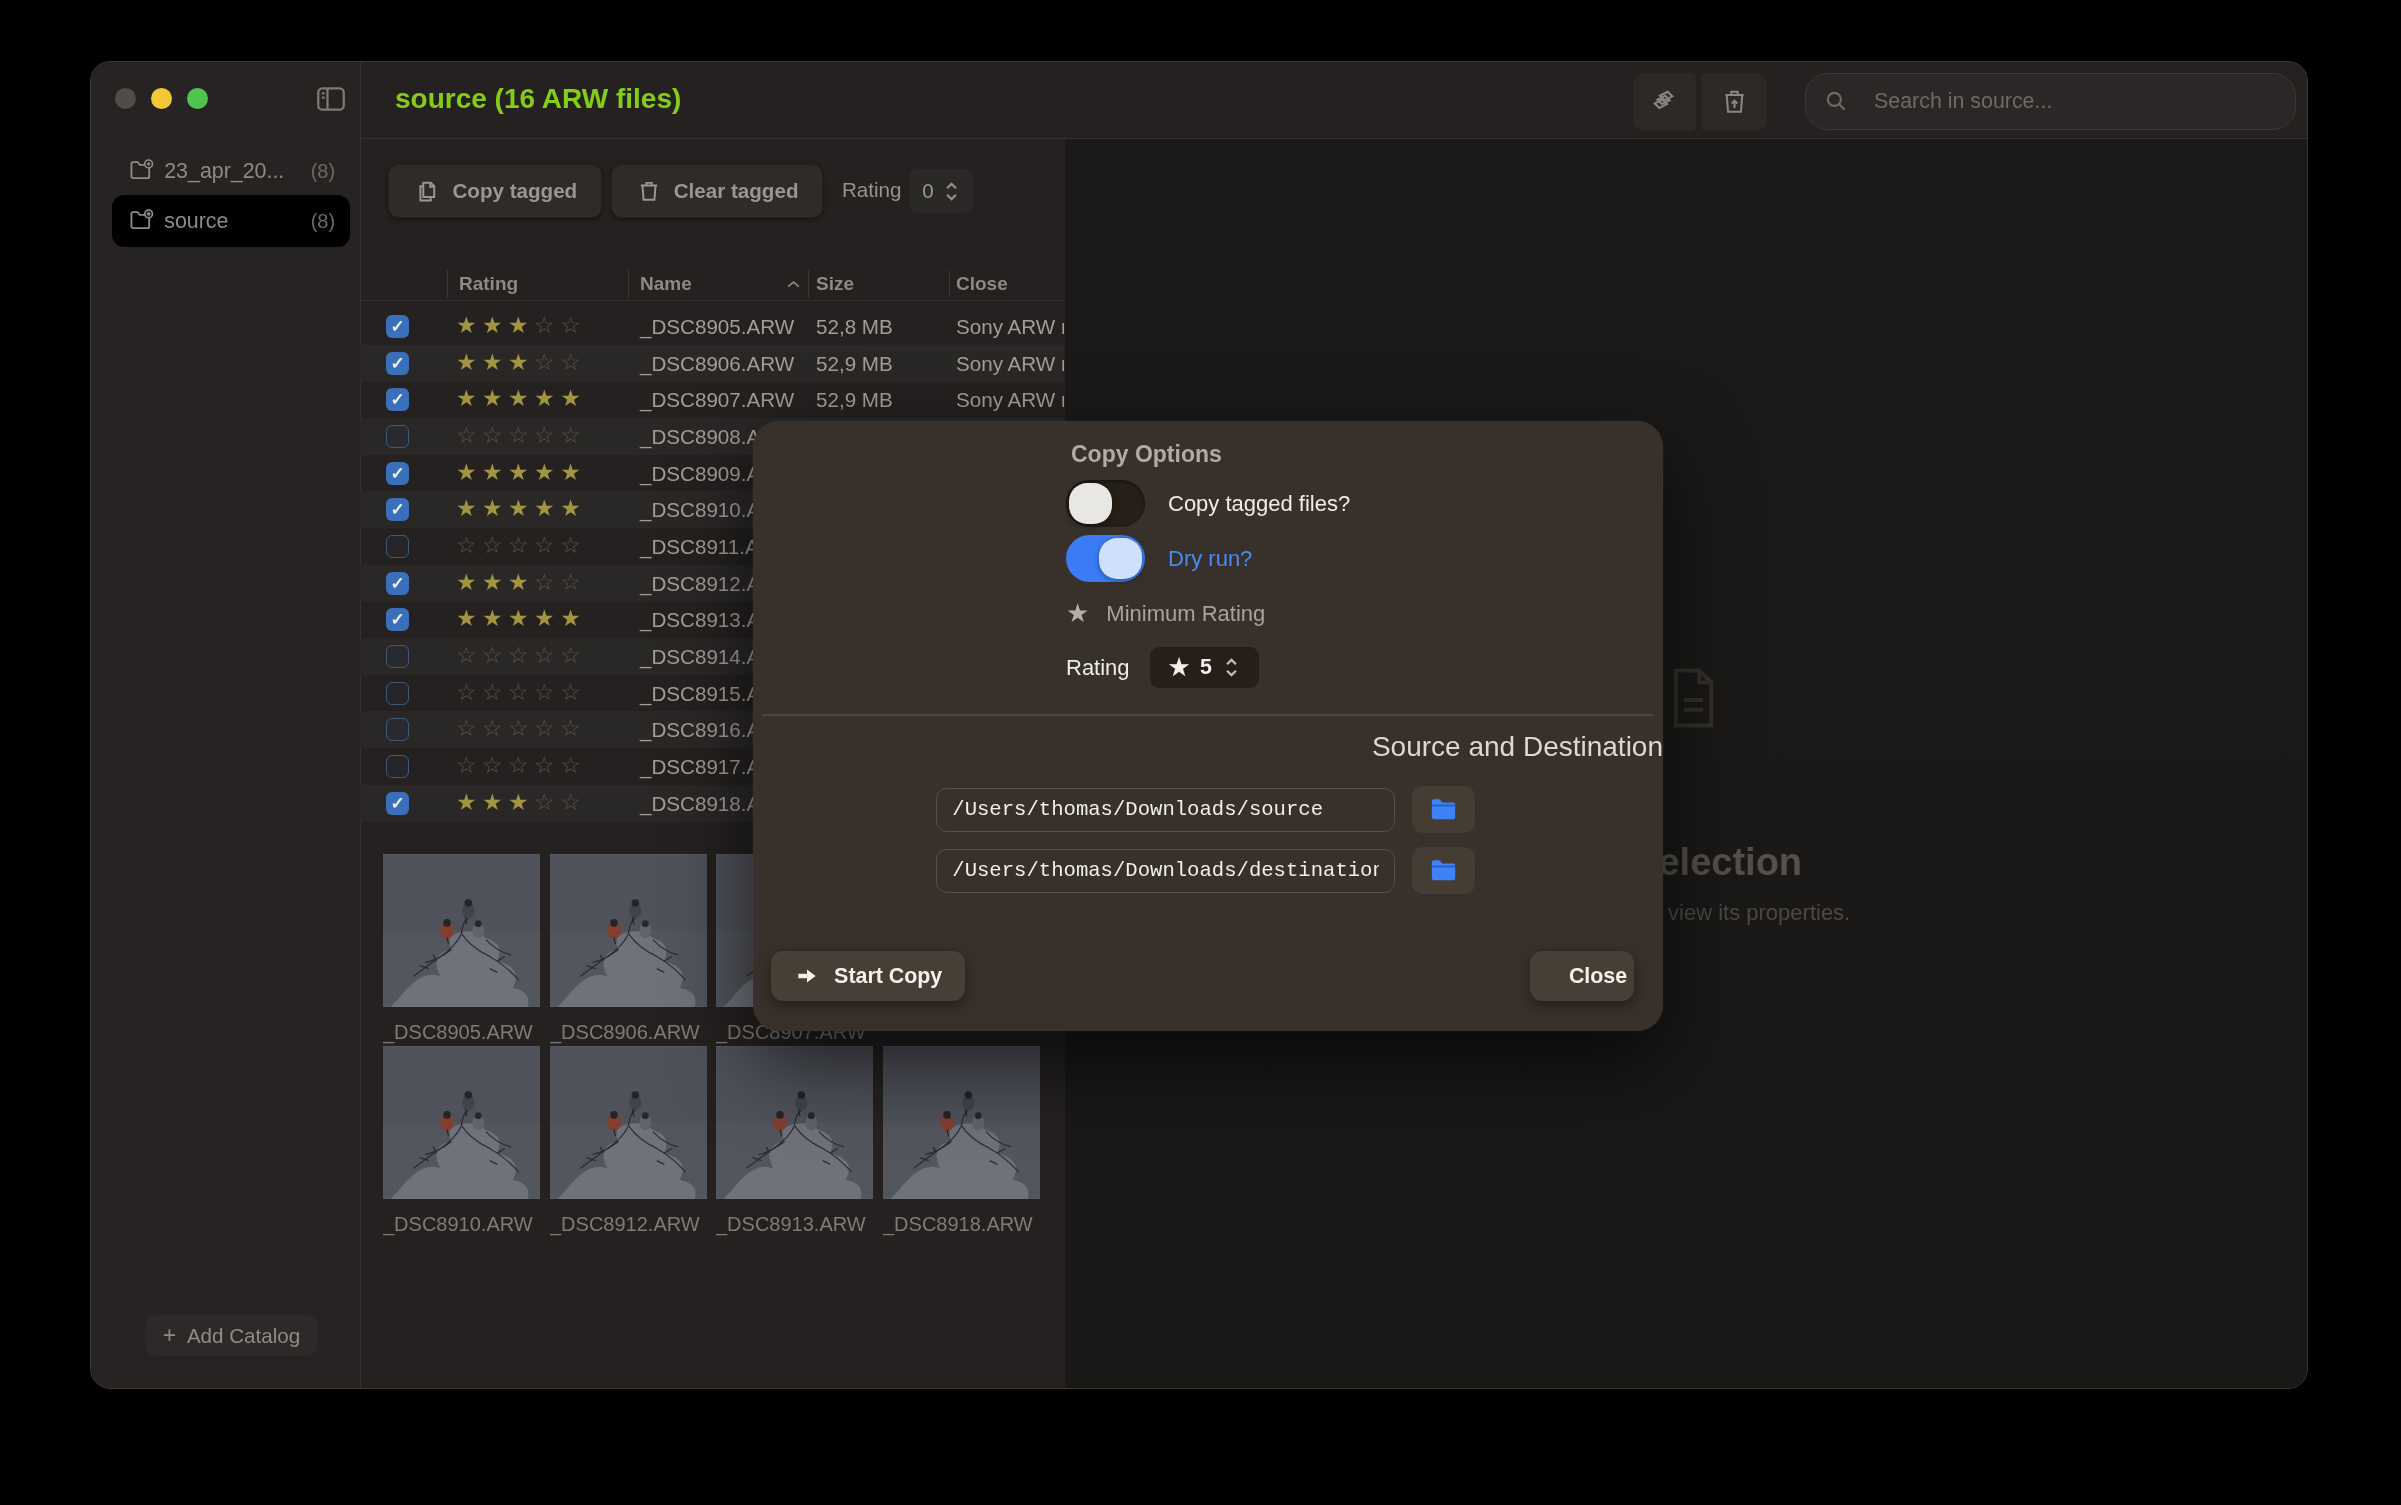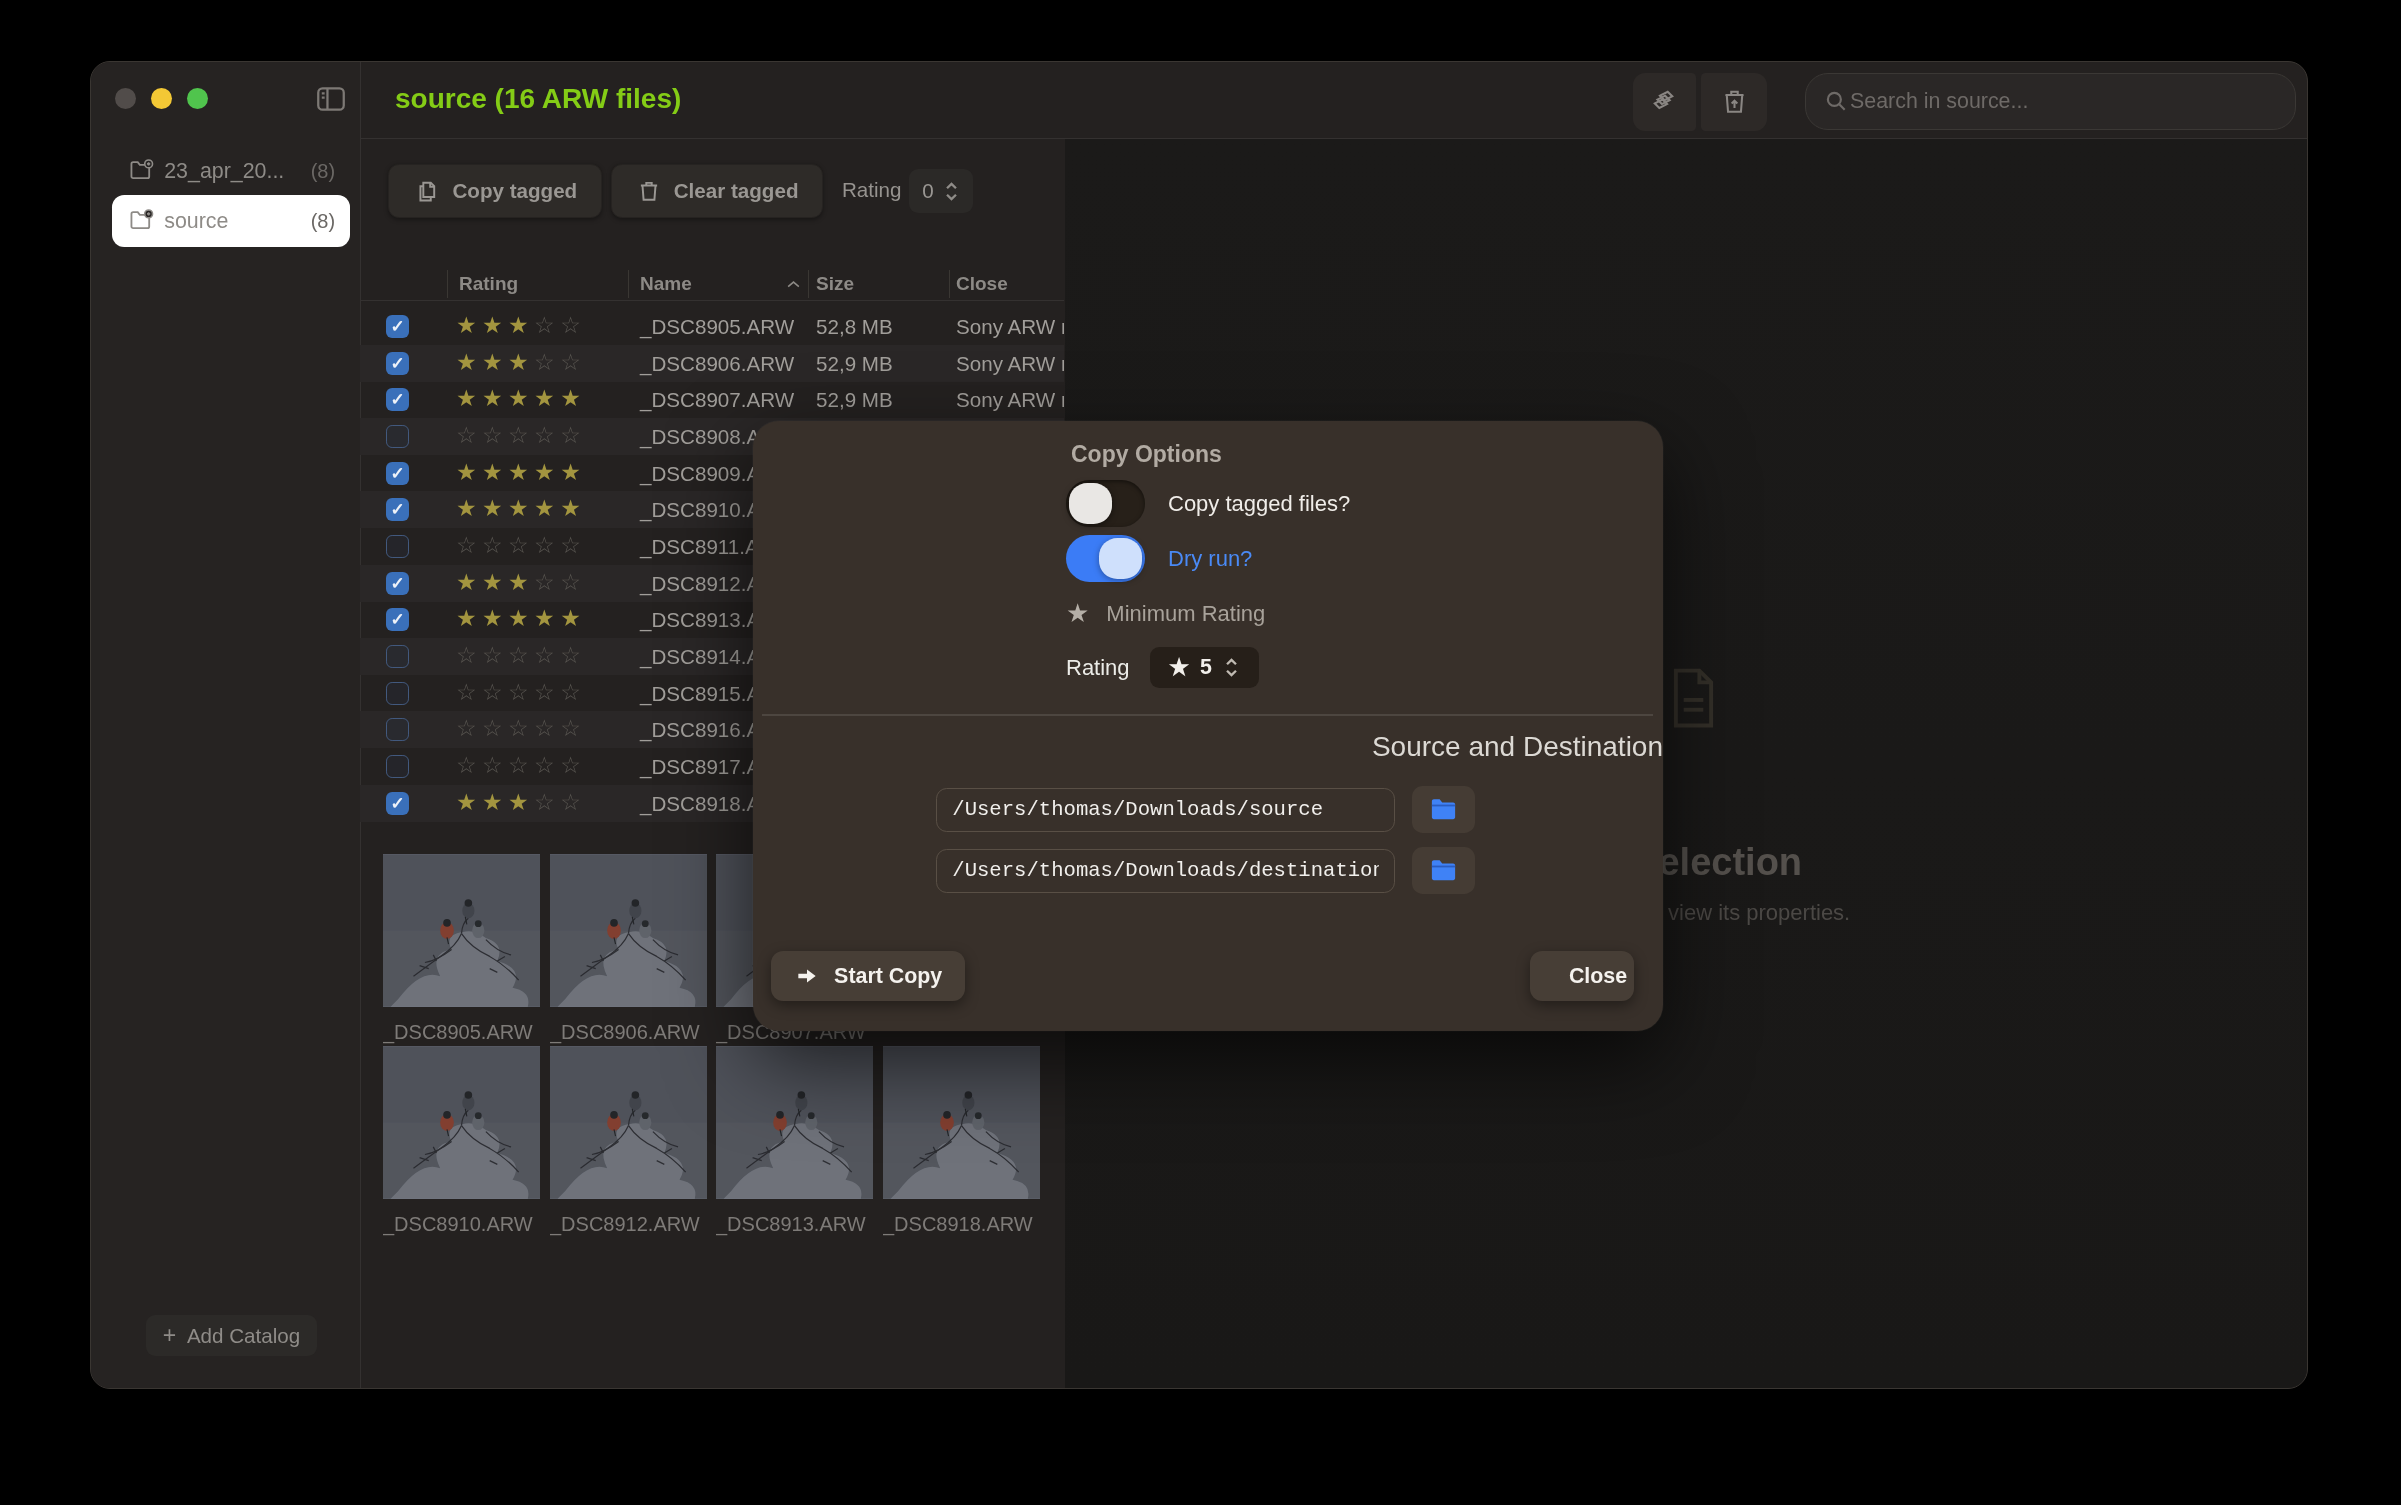--- a/index.html
+++ b/index.html
@@ -12,36 +12,36 @@
   
   .sidebar { position:absolute; left:0; top:0; width:269px; height:100%; background:#262322; }
   .sidebar-divider { position:absolute; left:269px; top:0; width:0.8px; height:100%; background:#343130; }
   .traffic { position:absolute; top:26px; width:21.4px; height:21.4px; border-radius:50%; }
   .t-close { left:24px;  background:#514c4a; }
   .t-min   { left:60px;  background:#f3c835; }
   .t-zoom  { left:96px; background:#50c44d; }
   .sidebar-toggle { position:absolute; left:223px; top:20px; width:34px; height:34px; color:#7d7975; }
   .side-item { position:absolute; left:21.4px; width:238px; height:52px; display:flex; align-items:center;
                gap:9px; padding:0 15.3px; border-radius:12.2px; color:#8e8b87; font-size:21.4px; }
-  .side-item.selected { background:#ffffff; }
+  .side-item.selected { background:#000000; }
   .side-item .count { margin-left:auto; color:#6b6865; font-size:20px; }
   .side-item .icon { display:flex; color:#8e8b87; }
   .add-catalog { position:absolute; left:55px; top:1253px; width:171px; height:41px; background:#2c2a28;
                  border-radius:9.2px; display:flex; align-items:center; justify-content:center; gap:10.7px;
                  color:#8f8c88; font-size:20.6px; }
 
   
   .win-title { position:absolute; left:304px; top:21.4px; font-size:28px; font-weight:700; color:#84cc16; }
   .titlebar-divider { position:absolute; left:269px; top:76px; width:1949px; height:0.8px; background:#343130; }
   .action-btn { position:absolute; top:10.7px; height:58px; background:#2d2927; border-radius:12.2px;
                 display:flex; align-items:center; justify-content:center; color:#8a8683; }
   .action-copy { left:1542px; width:63px; border-radius:12.2px 4.6px 4.6px 12.2px; }
   .action-trash { left:1610px; width:66px; border-radius:4.6px 12.2px 12.2px 4.6px; }
   .search { position:absolute; left:1714px; top:10.7px; width:491px; height:57px; background:#2a2726;
-            border:0.8px solid #3b3835; border-radius:23px; display:flex; align-items:center; padding:0 17px; gap:1px; }
+            border:0.8px solid #3b3835; border-radius:23px; display:flex; align-items:center; padding:0 17px; gap:25px; }
   .search input { flex:1; background:transparent; border:none; outline:none; color:#c8c5c1; font-size:21.4px;
                   font-family:"Liberation Sans",sans-serif; }
   .search input::placeholder { color:#6e6a67; }
 
   
   .tool-btn { position:absolute; top:102px; height:54px; background:#2e2b28; border:0.8px solid #262321;
               border-radius:10.7px; display:flex; align-items:center; justify-content:center; gap:12.2px;
               color:#9a9793; font-size:20.6px; font-weight:700; box-shadow:0 1.5px 4.6px rgba(0,0,0,.35); }
   .btn-copy-tagged { left:297px; width:214px; }
   .btn-clear-tagged { left:520px; width:212px; }

